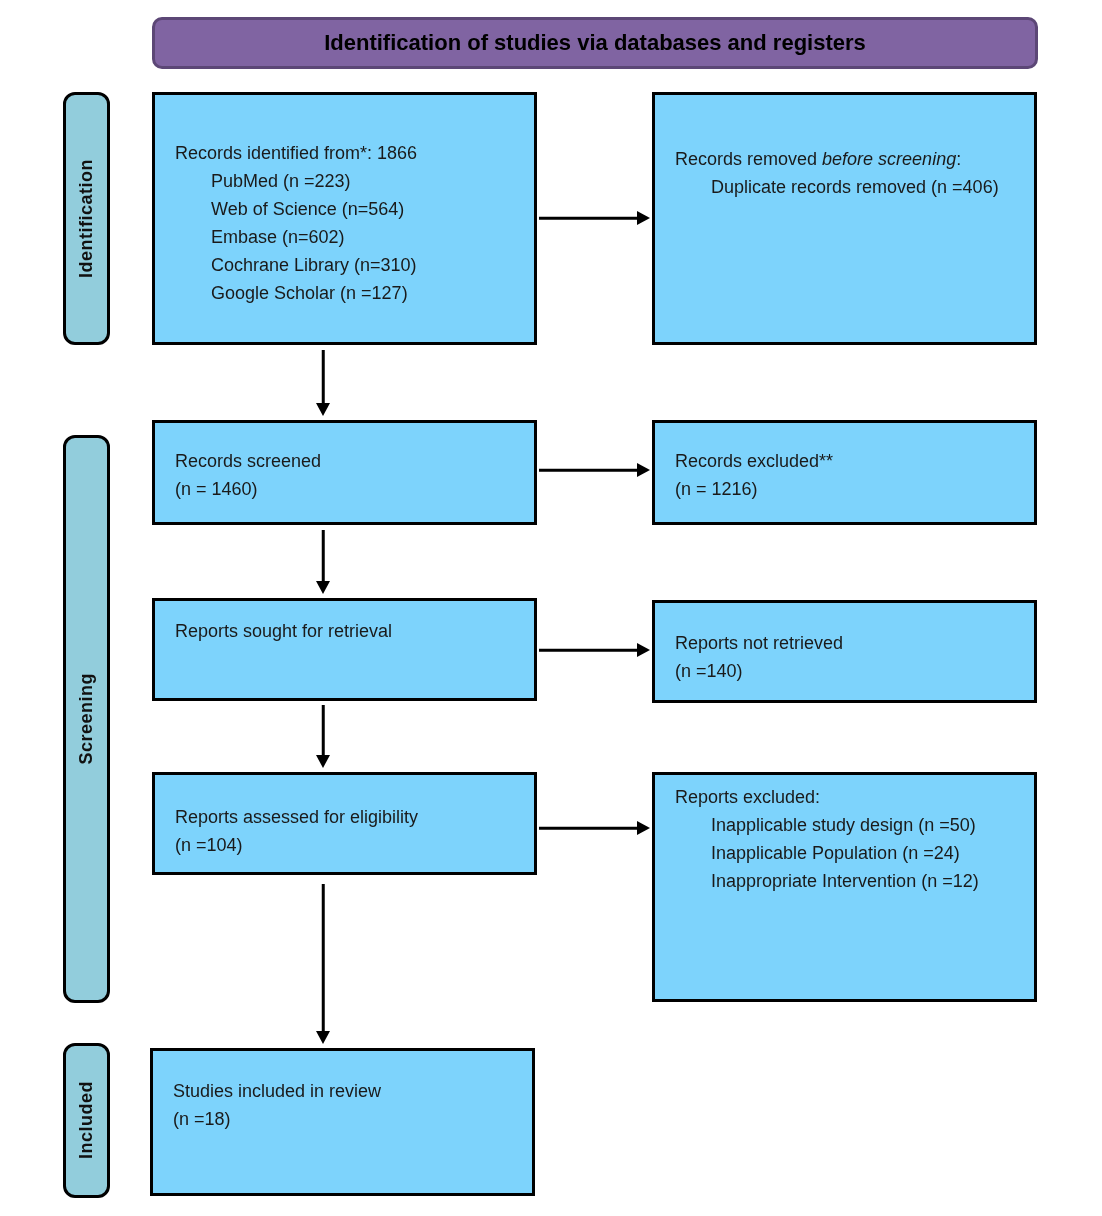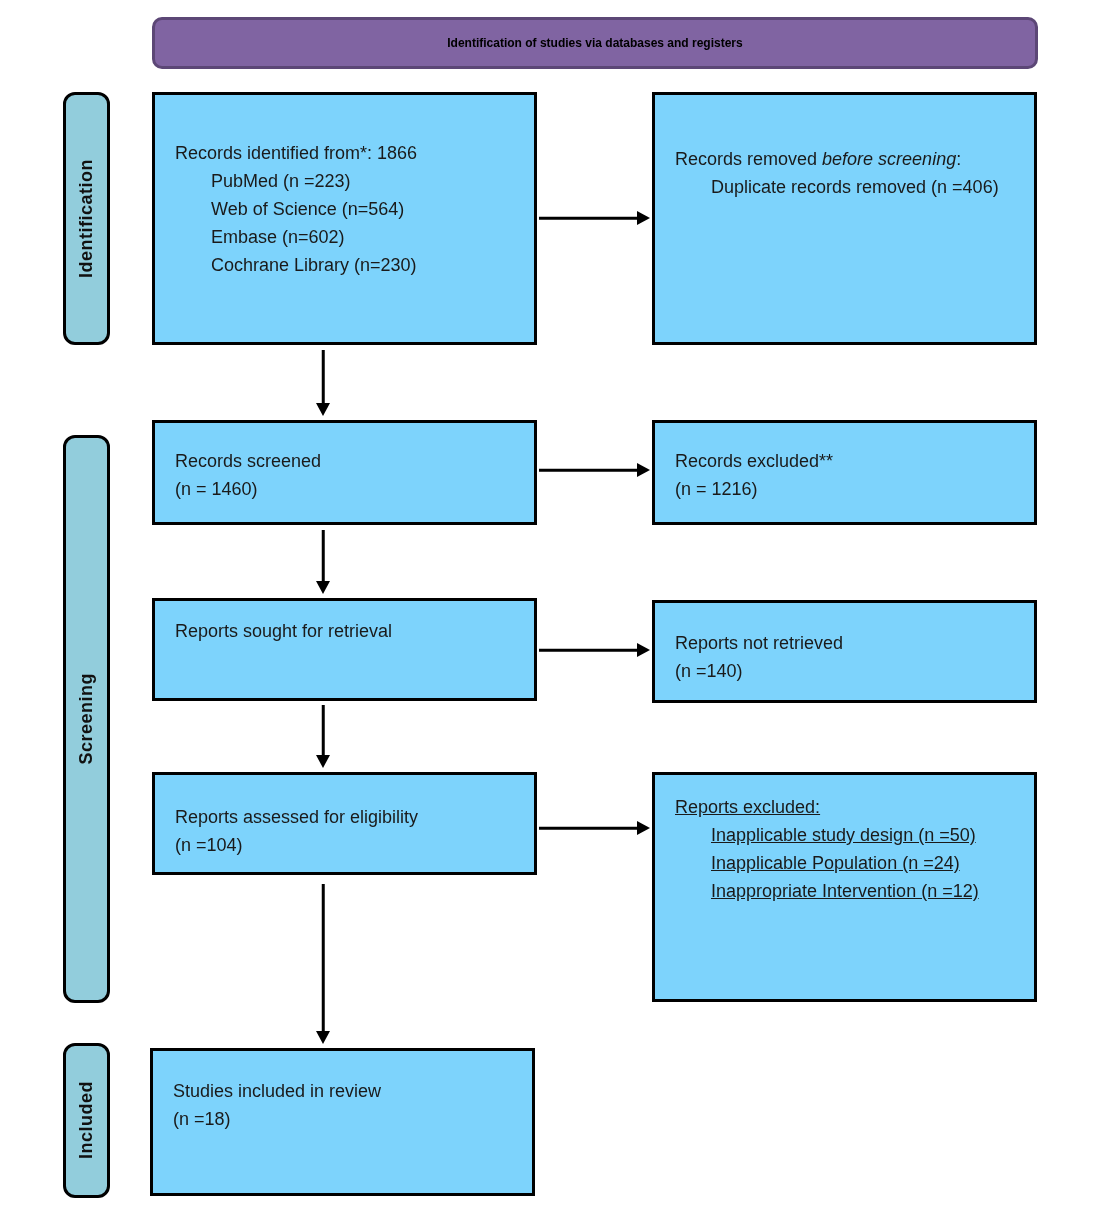--- a/index.html
+++ b/index.html
@@ -19,21 +19,21 @@
     position: absolute;
     left: 152px; top: 17px; width: 886px; height: 52px;
     box-sizing: border-box;
     background: var(--header-fill, #8064A2);
     border: 3px solid var(--header-border, #5C4776);
     border-radius: 10px;
     display: flex;
     align-items: center;
     justify-content: center;
     font-weight: bold;
-    font-size: 12px;
+    font-size: 22px;
     color: #000000;
   }
   .stage-label {
     position: absolute;
     left: 63px; width: 47px;
     box-sizing: border-box;
     background: var(--stage-fill, #92CDDC);
     border: 3px solid var(--box-border, #000000);
     border-radius: 12px;
     display: flex;
@@ -106,21 +106,22 @@
   <div class="stage-label" style="top:1043px; height:155px;">
     <span>Included</span>
   </div>
 
   <div class="flow-box" style="left:152px; top:92px; height:253px;">
     <div class="inner" style="padding-top:44px;">
       <div>Records identified from*: 1866</div>
       <div class="indent">PubMed (n =223)</div>
       <div class="indent">Web of Science (n=564)</div>
       <div class="indent">Embase (n=602)</div>
-      <div class="indent">Cochrane Library (n=230)</div>
+      <div class="indent">Cochrane Library (n=310)</div>
+      <div class="indent">Google Scholar (n =127)</div>
     </div>
   </div>
 
   <div class="flow-box" style="left:652px; top:92px; height:253px;">
     <div class="inner" style="padding-top:50px;">
       <div><span>Records removed </span><span class="it">before screening</span><span>:</span></div>
       <div class="indent">Duplicate records removed (n =406)</div>
     </div>
   </div>
 
@@ -152,21 +153,21 @@
   </div>
 
   <div class="flow-box" style="left:152px; top:772px; height:103px;">
     <div class="inner" style="padding-top:28px;">
       <div>Reports assessed for eligibility</div>
       <div>(n =104)</div>
     </div>
   </div>
 
   <div class="flow-box" style="left:652px; top:772px; height:230px;">
-    <div class="inner" style="padding-top:18px;text-decoration:underline;">
+    <div class="inner" style="padding-top:8px;">
       <div>Reports excluded:</div>
       <div class="indent">Inapplicable study design (n =50)</div>
       <div class="indent">Inapplicable Population (n =24)</div>
       <div class="indent">Inappropriate Intervention (n =12)</div>
     </div>
   </div>
 
   <div class="flow-box" style="left:150px; top:1048px; height:148px;">
     <div class="inner" style="padding-top:26px;">
       <div>Studies included in review</div>

